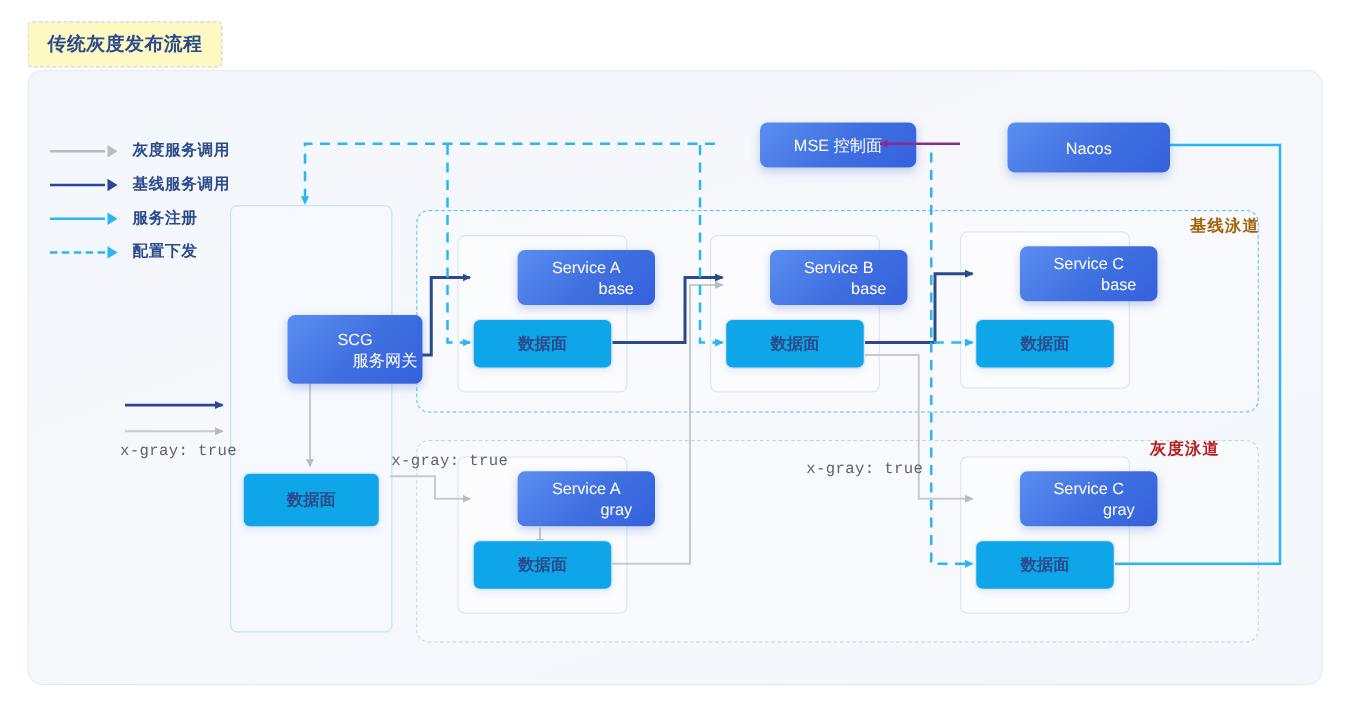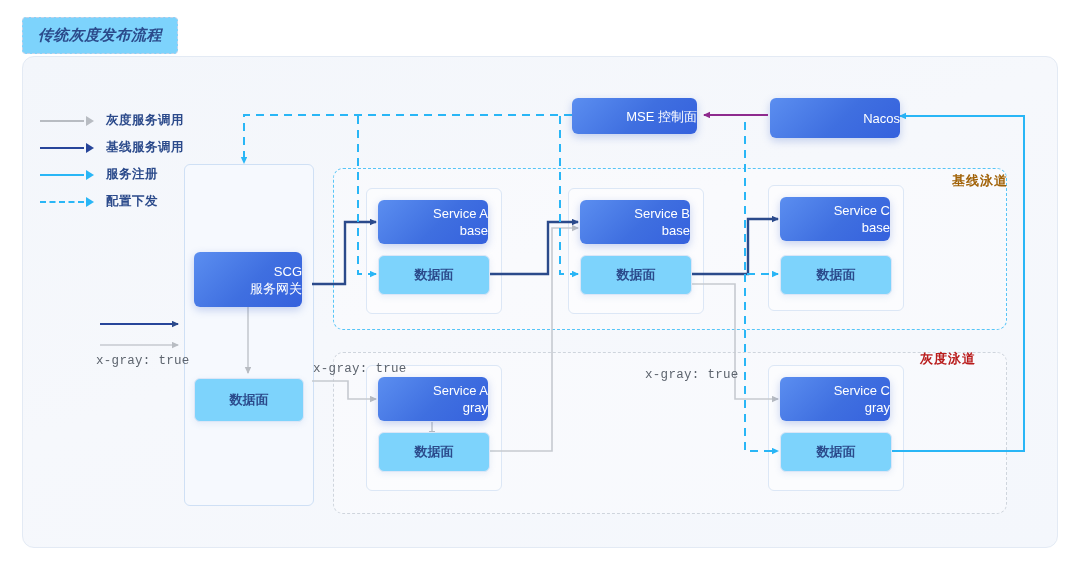--- a/index.html
+++ b/index.html
@@ -8,26 +8,25 @@
     background:#ffffff;
     font-family:"Liberation Sans","DejaVu Sans",sans-serif;
     overflow:hidden;
   }
   #stage{position:relative;width:1080px;height:569px;}
 
   
   .title-chip{
     position:absolute;left:22px;top:17px;
     width:154px;height:35px;
-    background:#7dd3fc;
+    background:#fef9c3;
     border:1px dashed #c3d2e8;
     border-radius:4px;
     display:flex;align-items:center;justify-content:center;
     z-index:40;
-    font-style:italic;
   }
   .title-chip span{
     font-size:15px;font-weight:bold;color:#2b4a8b;letter-spacing:.5px;
   }
 
   
   .panel{
     position:absolute;left:22px;top:56px;
     width:1034px;height:490px;
     background:linear-gradient(160deg,#f3f6fb 0%,#f6f8fc 45%,#f4f7fc 100%);
@@ -59,29 +58,30 @@
   .lbl-gray{color:#2b4a8b;}
   .lbl-reg{color:#2b4a8b;}
   .lbl-cfg{color:#2b4a8b;}
 
   
   .blue-box{
     position:absolute;
     background:linear-gradient(135deg,#5b8ef0 0%,#3f6fe0 55%,#3561dd 100%);
     border-radius:6px;
     box-shadow:0 3px 8px rgba(60,100,200,.28);
-    display:flex;align-items:flex-end;justify-content:center;
+    display:flex;align-items:center;justify-content:center;
     flex-direction:column;
     color:#fff;font-size:13px;line-height:17px;text-align:center;
     z-index:20;
+    margin-left:36px;
   }
   .blue-box .l2{font-size:13px;padding-left:48px;}
   .white-box{
     position:absolute;
-    background:#7dd3fc;
+    background:#0ea5e9;
     border:1px solid #dbe6f7;
     border-radius:6px;
     box-shadow:0 2px 6px rgba(90,130,200,.12);
     display:flex;align-items:center;justify-content:center;
     color:#2b4a8b;font-size:13px;font-weight:bold;
     z-index:20;
   }
 
   
   .svc-card{

